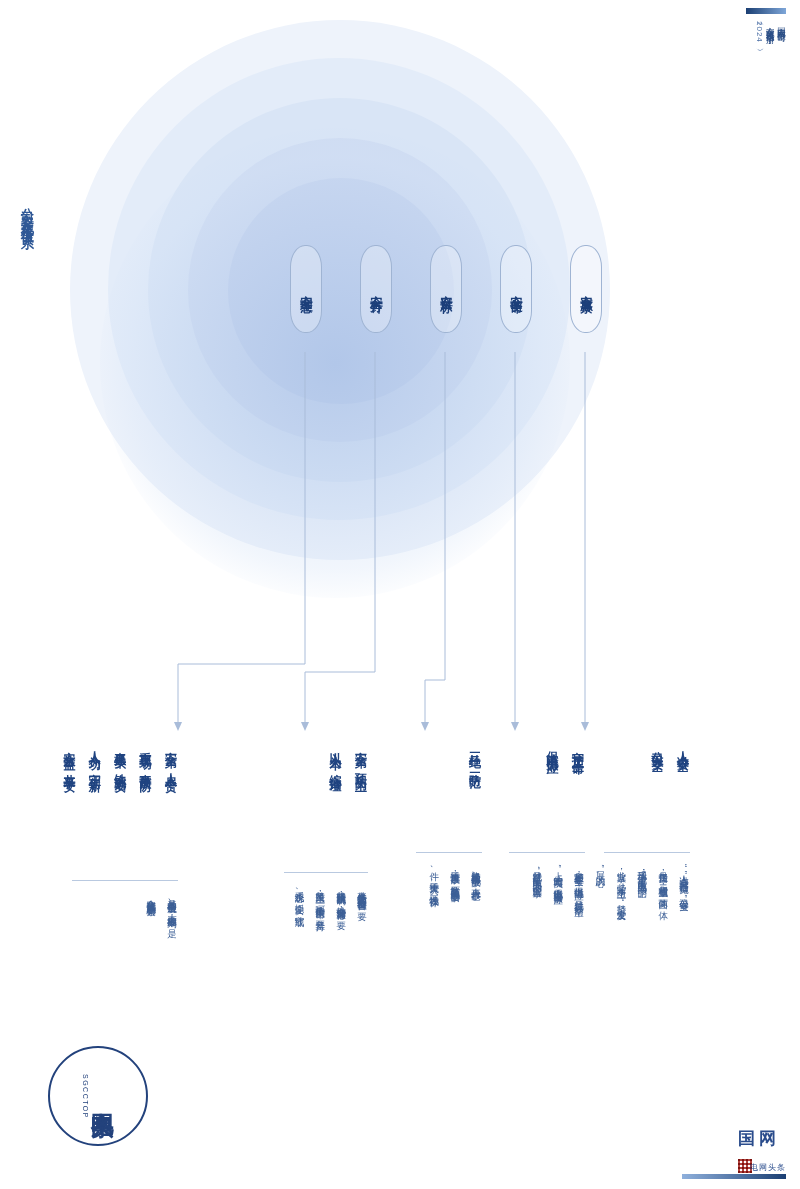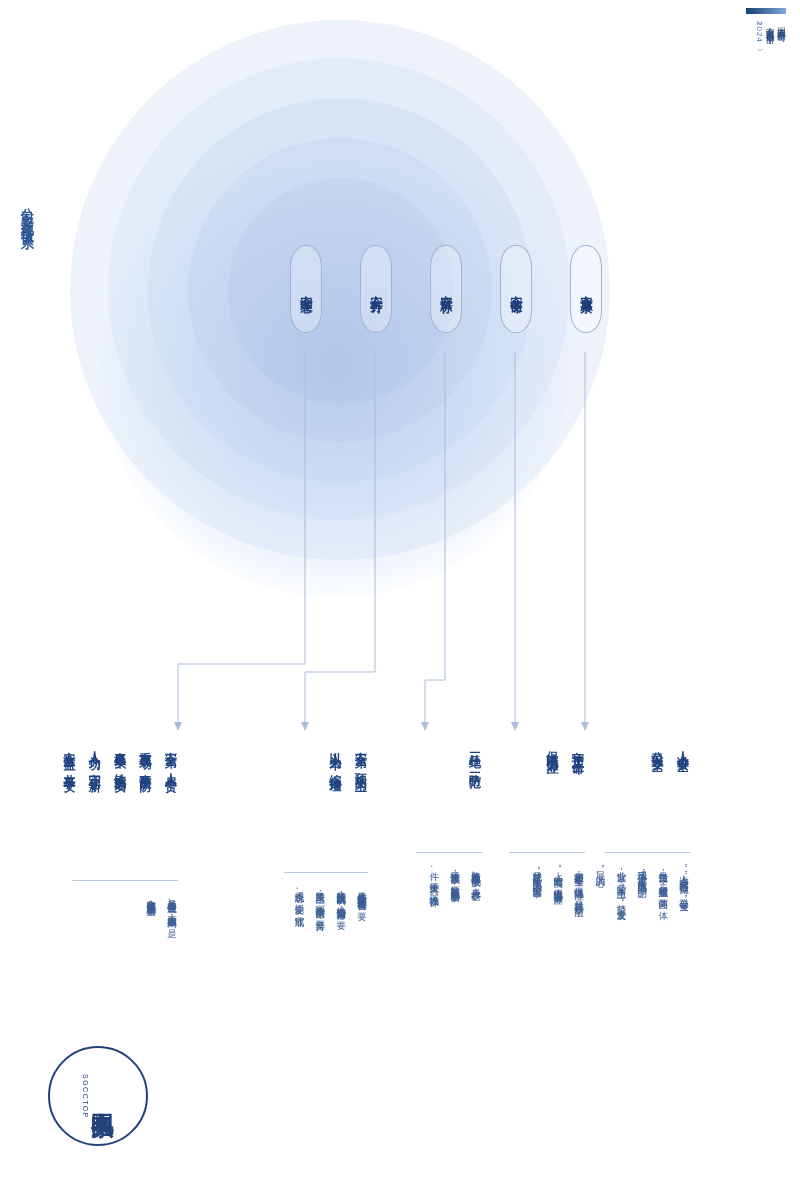--- a/index.html
+++ b/index.html
@@ -261,14 +261,20 @@
     </div>
   </div>
 
   <div class="logo">
     <div class="logo-in">
       <div class="logo-cn">电网头条</div>
       <div class="logo-en">SGCCTOP</div>
     </div>
   </div>
 
+  <div class="footer">
+    <div class="footer-cn">国网</div>
+    <div class="footer-qr"></div>
+    <div class="footer-tag">电网头条</div>
+    <div class="footer-bar"></div>
+  </div>
 
 </div>
 
 </body></html>

